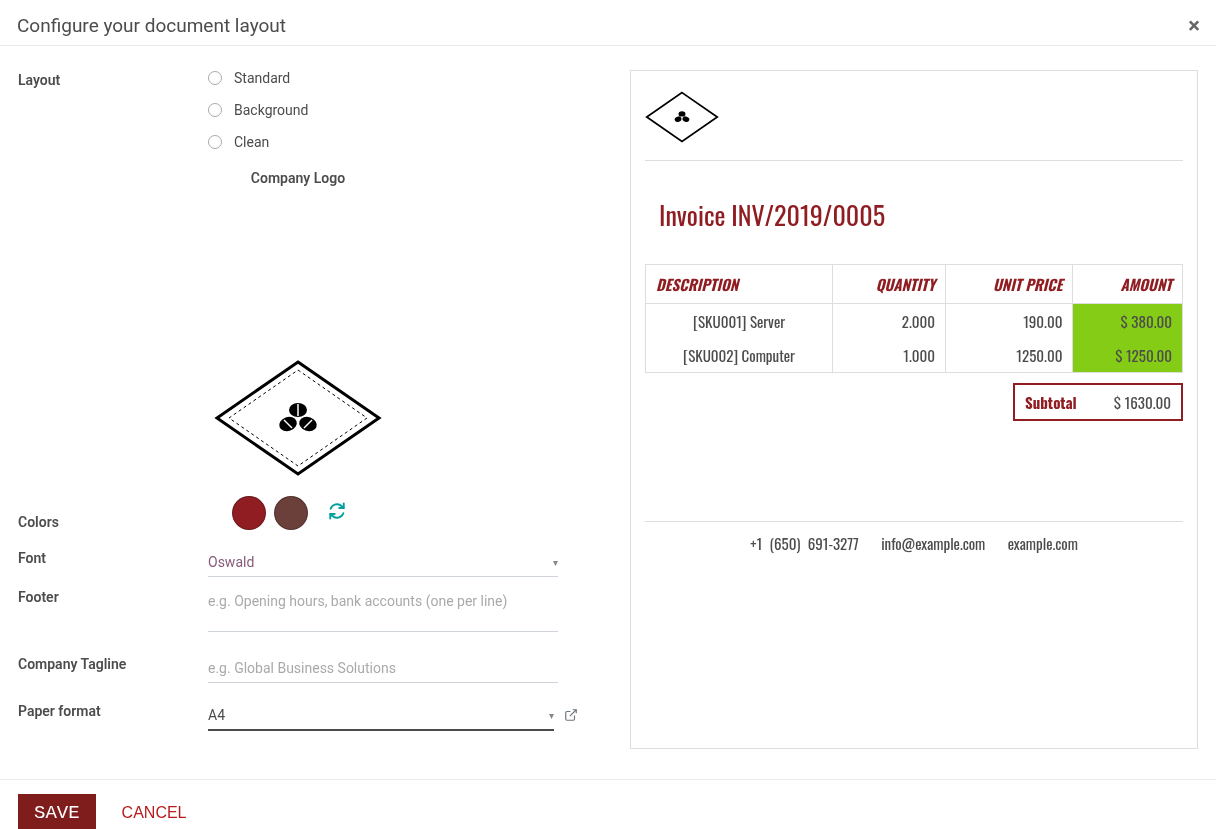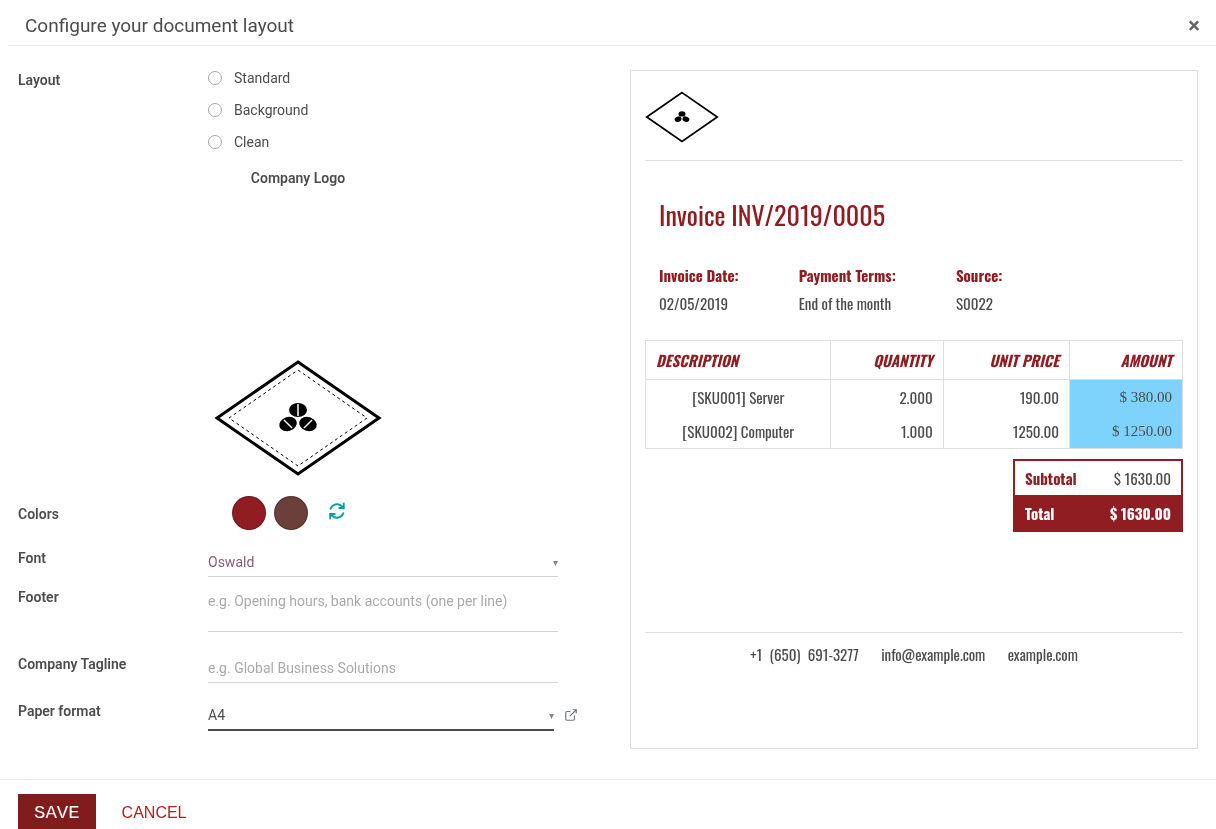--- a/index.html
+++ b/index.html
@@ -12,21 +12,20 @@
   .modal {
     width: 1216px;
     background: #fff;
   }
   .modal-header {
     display: flex;
     align-items: center;
     justify-content: space-between;
     padding: 14px 16px 8px 17px;
     border-bottom: 1px solid #e9ecef;
-    margin-left: 8px;
   }
   .modal-title {
     font-size: 19px;
     font-weight: 400;
     color: #4c4c4c;
   }
   .close {
     font-size: 22px;
     color: #666;
     cursor: pointer;
@@ -40,21 +39,21 @@
   }
   .form-col {
     flex: 0 0 540px;
   }
   .form-row {
     display: flex;
     align-items: flex-start;
     margin-bottom: 18px;
   }
   .form-row.logo-row { align-items:center;flex-direction:column; }
-  .form-row.colors-row { align-items:center;gap:24px; }
+  .form-row.colors-row { align-items:flex-end;gap:24px; }
   .form-label {
     flex: 0 0 190px;
     font-size: 14px;
     font-weight: 600;
     color: #4c4c4c;
     padding-top:2px;
   }
   .form-field { flex: 1; }
   .radios label {
     display: flex;
@@ -152,21 +151,21 @@
   }
   table.items th.num, table.items td.num { text-align:right; }
   table.items td {
     padding:6px 10px;
     border-left:1px solid #ddd;
     border-right:1px solid #ddd;
     color:#4c4c4c;
     text-align:center;
   }
   table.items tr.last td { border-bottom:1px solid #ddd; }
-  table.items td.amount { background:#7dd3fc;font-family:Liberation Serif, serif; }
+  table.items td.amount { background:#84cc16; }
   .totals {
     width: 170px;
     margin-left:auto;
     margin-top:10px;
     border:2px solid #8f1d22;
     border-collapse:collapse;
     font-size:15px;
   }
   .totals td { padding:6px 10px; }
   .totals .label { color:#8f1d22; font-weight:700; }
@@ -324,34 +323,20 @@
         <svg width="74" height="56" viewBox="0 0 170 120">
           <polygon points="85,4 166,60 85,116 4,60" fill="none" stroke="#000" stroke-width="4"></polygon>
           <g transform="translate(85,60)" fill="#000">
             <ellipse cx="-9" cy="5" rx="8" ry="6" transform="rotate(-20 -9 5)"></ellipse>
             <ellipse cx="9" cy="5" rx="8" ry="6" transform="rotate(20 9 5)"></ellipse>
             <ellipse cx="0" cy="-7" rx="8" ry="6"></ellipse>
           </g>
         </svg>
       </div>
       <div class="preview-title">Invoice INV/2019/0005</div>
-      <div class="meta">
-        <div class="meta-col">
-          <span class="meta-label">Invoice Date:</span>
-          <span class="meta-val">02/05/2019</span>
-        </div>
-        <div class="meta-col">
-          <span class="meta-label">Payment Terms:</span>
-          <span class="meta-val">End of the month</span>
-        </div>
-        <div class="meta-col">
-          <span class="meta-label">Source:</span>
-          <span class="meta-val">S0022</span>
-        </div>
-      </div>
 
       <table class="items">
         <thead>
           <tr>
             <th>DESCRIPTION</th>
             <th class="num">QUANTITY</th>
             <th class="num">UNIT PRICE</th>
             <th class="num">AMOUNT</th>
           </tr>
         </thead>
@@ -370,24 +355,20 @@
           </tr>
         </tbody>
       </table>
 
       <table class="totals">
         <tbody>
             <tr>
           <td class="label">Subtotal</td>
           <td class="val">$ 1630.00</td>
         </tr>
-        <tr class="total">
-          <td class="label">Total</td>
-          <td class="val">$ 1630.00</td>
-        </tr>
       </tbody>
         </table>
 
       <div class="footer-line">
         <span>+1 (650) 691-3277</span>&nbsp;&nbsp;
         <span>info@example.com</span>&nbsp;&nbsp;
         <span>example.com</span>
       </div>
     </div>
   </div>

